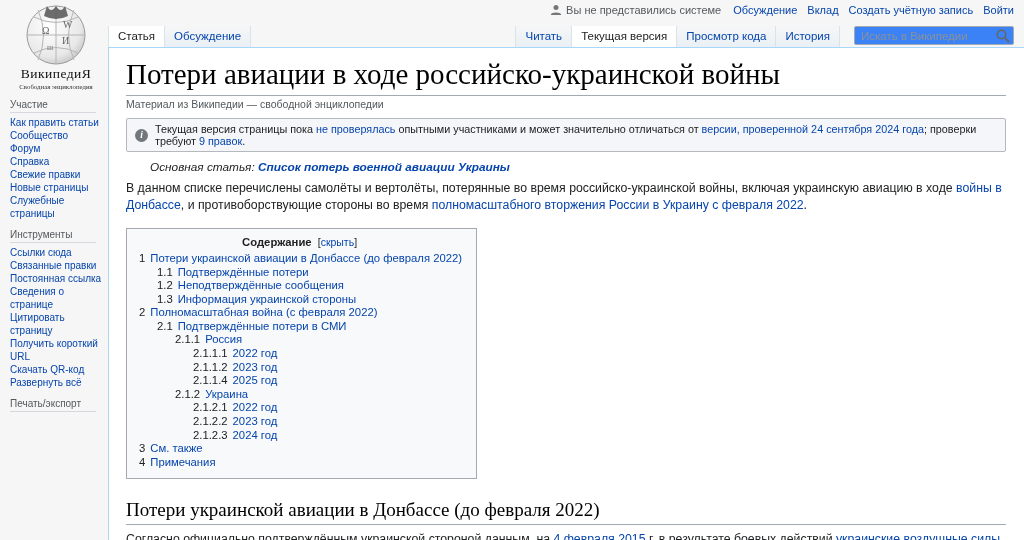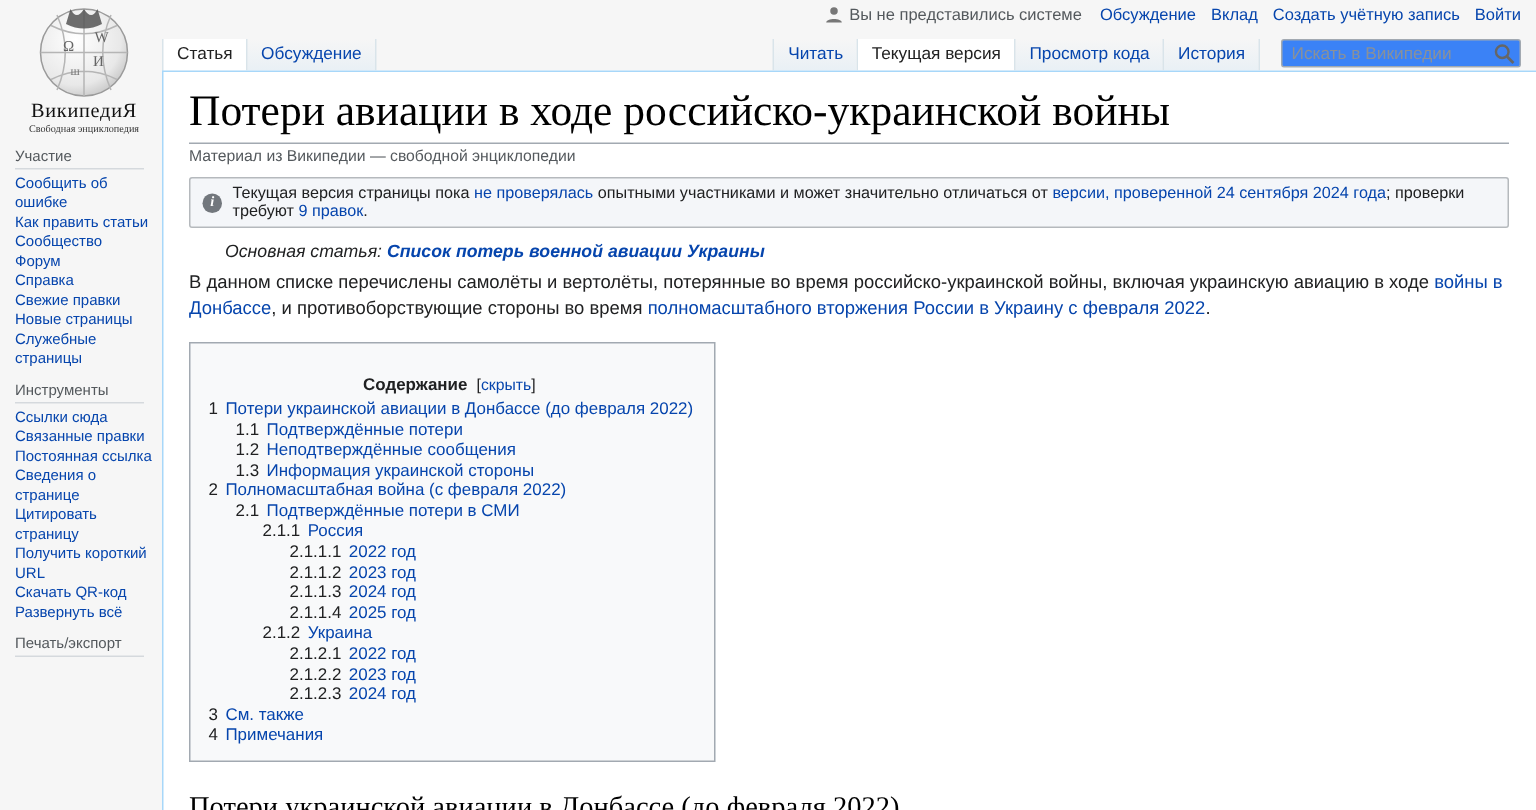--- a/index.html
+++ b/index.html
@@ -90,21 +90,21 @@
     background:#72777d; color:#fff; text-align:center; line-height:13px;
     font-family:"Liberation Serif",serif; font-style:italic; font-weight:bold; font-size:9.5px;
   }
   #hatnote { font-style:italic; font-size:11.8px; padding-left:24px; margin:8px 0 6px 0; }
   #hatnote a { font-weight:bold; }
   .para { font-size:12.3px; line-height:1.42; margin:5px 0; max-width:900px; }
 
   
   #toc {
     display:inline-block; background:#f8f9fa; border:1px solid #a2a9b1;
-    padding:22px 14px 9px 10px; margin:8px 0 10px 0; font-size:11.3px; min-width:240px;
+    padding:7px 14px 9px 10px; margin:8px 0 10px 0; font-size:11.3px; min-width:240px;
   }
   #toc-head { text-align:center; margin-bottom:4px; }
   #toc-title { font-weight:bold; color:#202122; }
   #toc-toggle-wrap { color:#202122; font-size:10.5px; }
   .toc-row { line-height:13.6px; white-space:nowrap; }
   .toc-row .num { color:#202122; margin-right:5px; }
   .toc-row.lv1 { margin-left:2px; }
   .toc-row.lv2 { margin-left:20px; }
   .toc-row.lv3 { margin-left:38px; }
   .toc-row.lv4 { margin-left:56px; }
@@ -176,21 +176,20 @@
     </svg>
     <div id="logo-word">ВикипедиЯ</div>
     <div id="logo-sub">Свободная энциклопедия</div>
   </div>
   <div id="nav-sections">
       <div class="nav-section">
         <div class="nav-header">
           <span>Участие</span>
         </div>
         <ul class="nav-list">
-          <li><a>Сообщить об ошибке</a></li>
           <li><a>Как править статьи</a></li>
           <li><a>Сообщество</a></li>
           <li><a>Форум</a></li>
           <li><a>Справка</a></li>
           <li><a>Свежие правки</a></li>
           <li><a>Новые страницы</a></li>
           <li><a>Служебные страницы</a></li>
         </ul>
       </div>
       <div class="nav-section">
@@ -237,21 +236,20 @@
     <div id="toc-body">
         <div class="toc-row lv1"><span class="num">1</span><a>Потери украинской авиации в Донбассе (до февраля 2022)</a></div>
         <div class="toc-row lv2"><span class="num">1.1</span><a>Подтверждённые потери</a></div>
         <div class="toc-row lv2"><span class="num">1.2</span><a>Неподтверждённые сообщения</a></div>
         <div class="toc-row lv2"><span class="num">1.3</span><a>Информация украинской стороны</a></div>
         <div class="toc-row lv1"><span class="num">2</span><a>Полномасштабная война (с февраля 2022)</a></div>
         <div class="toc-row lv2"><span class="num">2.1</span><a>Подтверждённые потери в СМИ</a></div>
         <div class="toc-row lv3"><span class="num">2.1.1</span><a>Россия</a></div>
         <div class="toc-row lv4"><span class="num">2.1.1.1</span><a>2022 год</a></div>
         <div class="toc-row lv4"><span class="num">2.1.1.2</span><a>2023 год</a></div>
-        <div class="toc-row lv4"><span class="num">2.1.1.3</span><a>2024 год</a></div>
         <div class="toc-row lv4"><span class="num">2.1.1.4</span><a>2025 год</a></div>
         <div class="toc-row lv3"><span class="num">2.1.2</span><a>Украина</a></div>
         <div class="toc-row lv4"><span class="num">2.1.2.1</span><a>2022 год</a></div>
         <div class="toc-row lv4"><span class="num">2.1.2.2</span><a>2023 год</a></div>
         <div class="toc-row lv4"><span class="num">2.1.2.3</span><a>2024 год</a></div>
         <div class="toc-row lv1"><span class="num">3</span><a>См. также</a></div>
         <div class="toc-row lv1"><span class="num">4</span><a>Примечания</a></div>
       </div>
   </div>
 

